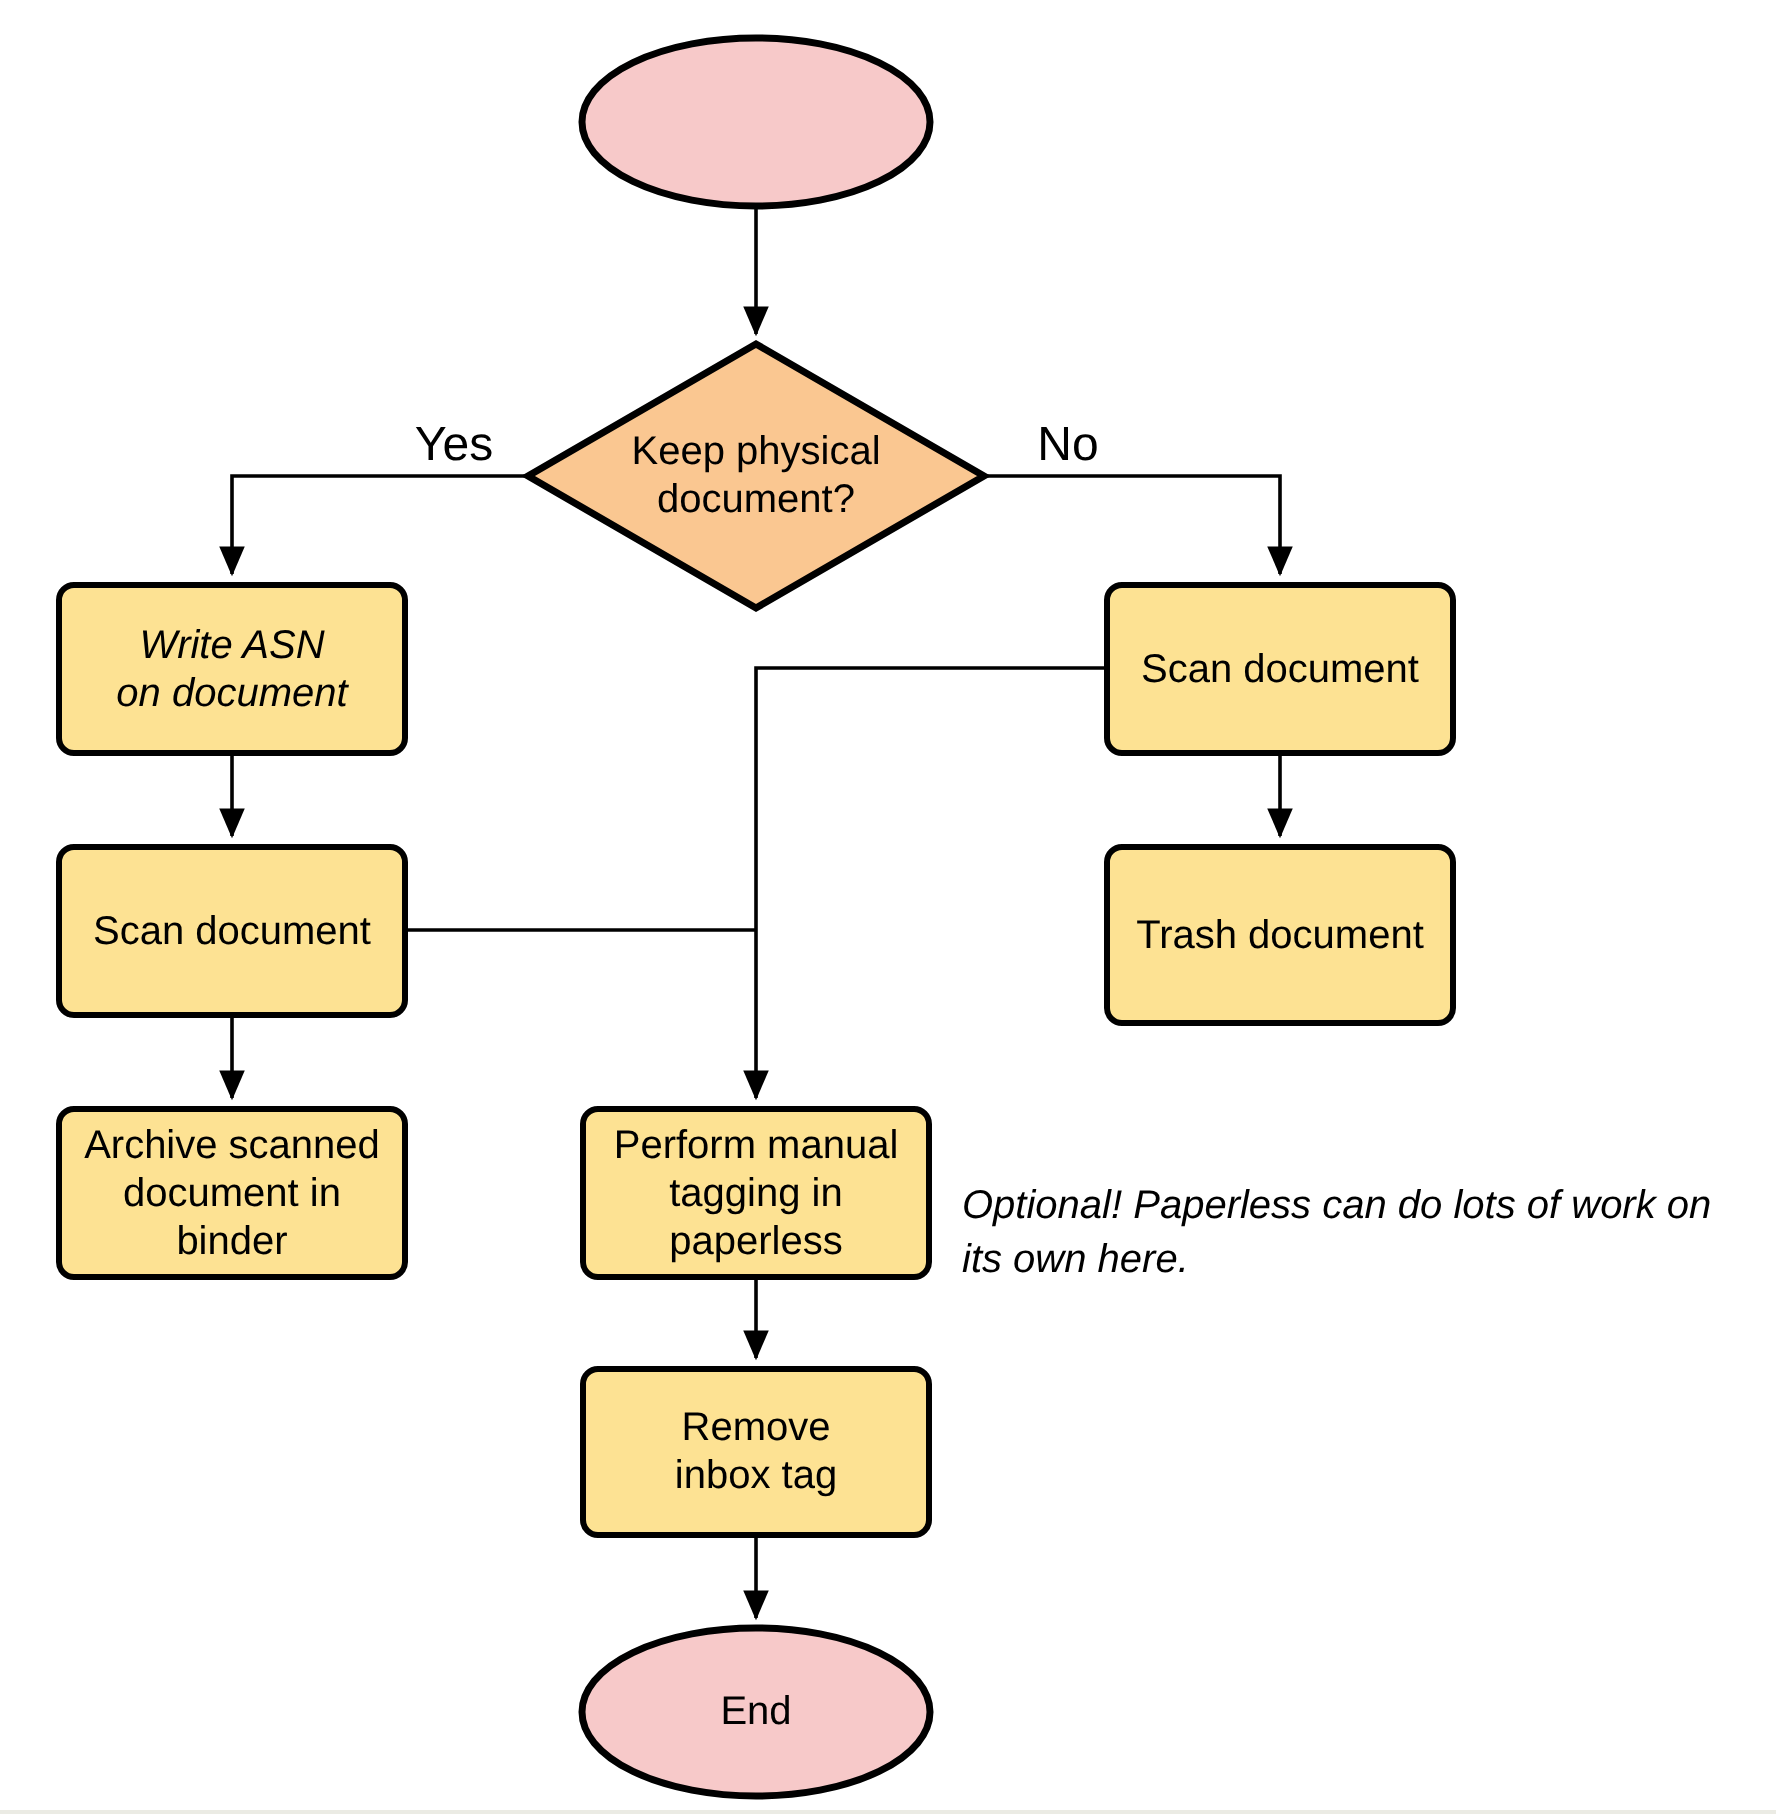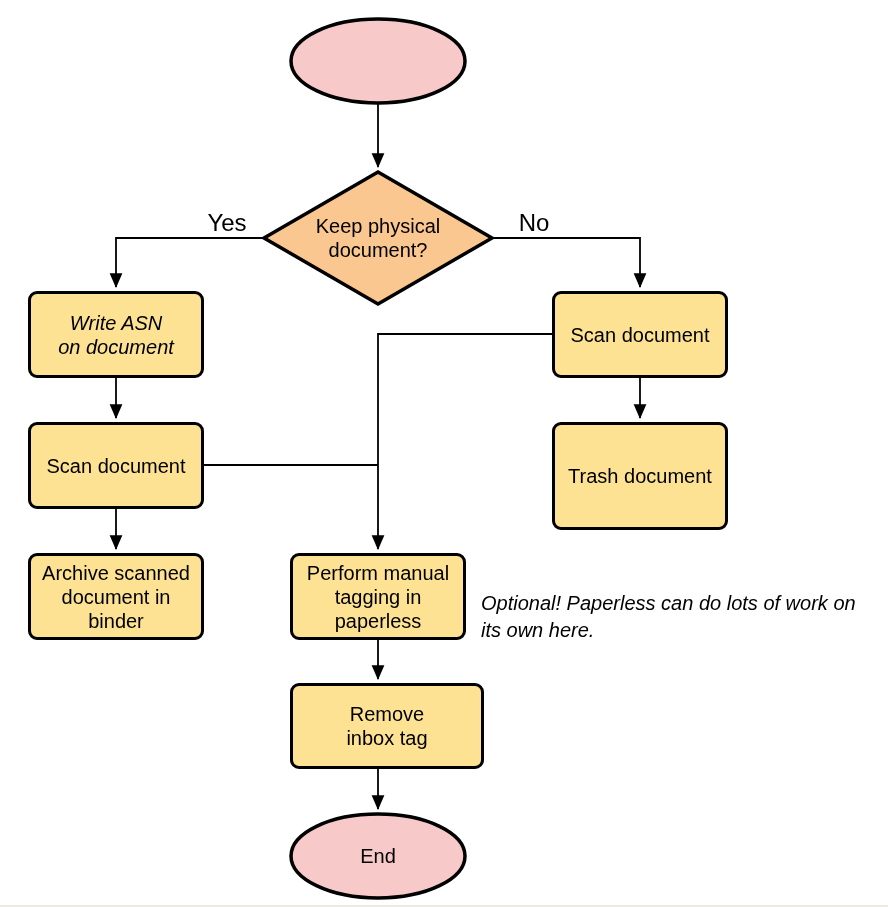--- a/index.html
+++ b/index.html
@@ -71,29 +71,29 @@
     <span class="node-label">Scan document</span>
   </div>
   <div class="box" style="left:28px;top:553px;width:176px;height:87px;align-items:center;">
     <span class="node-label">Archive scanned
 document in
 binder</span>
   </div>
   <div class="box" style="left:552px;top:291px;width:176px;height:87px;">
     <span class="node-label">Scan document</span>
   </div>
-  <div class="box" style="left:552px;top:422px;width:176px;height:108px;">
+  <div class="box" style="left:552px;top:422px;width:176px;height:91px;">
     <span class="node-label">Trash document</span>
   </div>
   <div class="box" style="left:290px;top:553px;width:176px;height:87px;">
     <span class="node-label">Perform manual
 tagging in
 paperless</span>
   </div>
-  <div class="box" style="left:290px;top:683px;width:194px;height:86px;">
+  <div class="box" style="left:290px;top:683px;width:176px;height:86px;">
     <span class="node-label">Remove
 inbox tag</span>
   </div>
 
   <div class="edge-label" style="left:187px;top:209px;width:80px;">Yes</div>
   <div class="edge-label" style="left:494px;top:209px;width:80px;">No</div>
 
   <div class="note" style="left:481px;top:590px;width:410px;">Optional! Paperless can do lots of work on
 its own here.</div>
 

